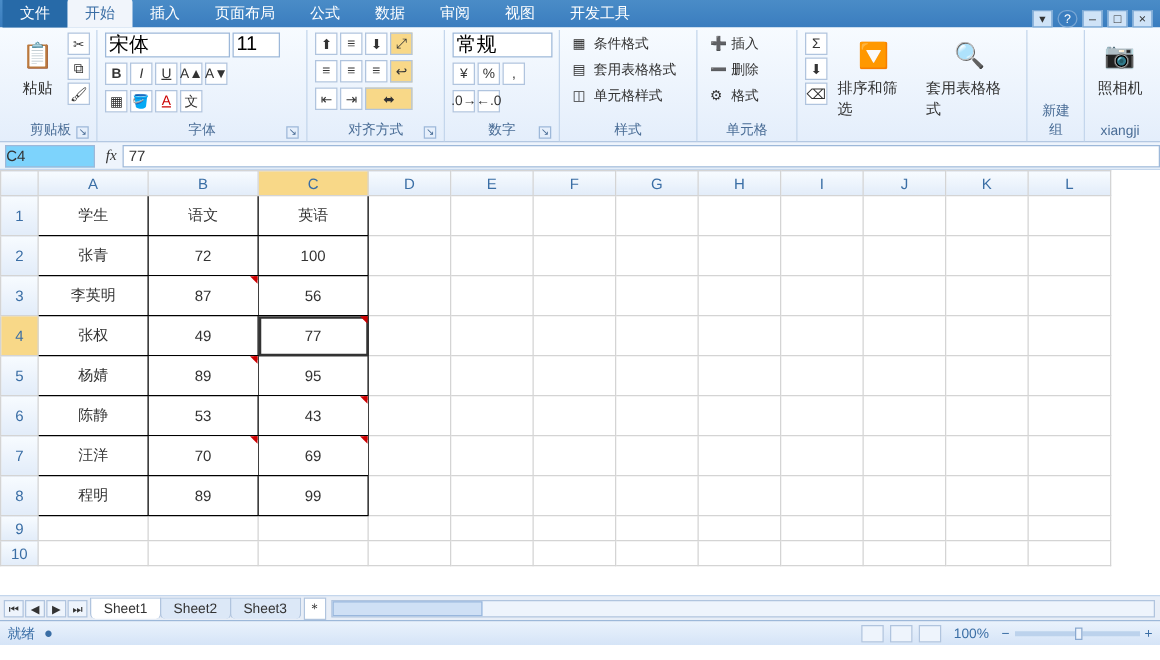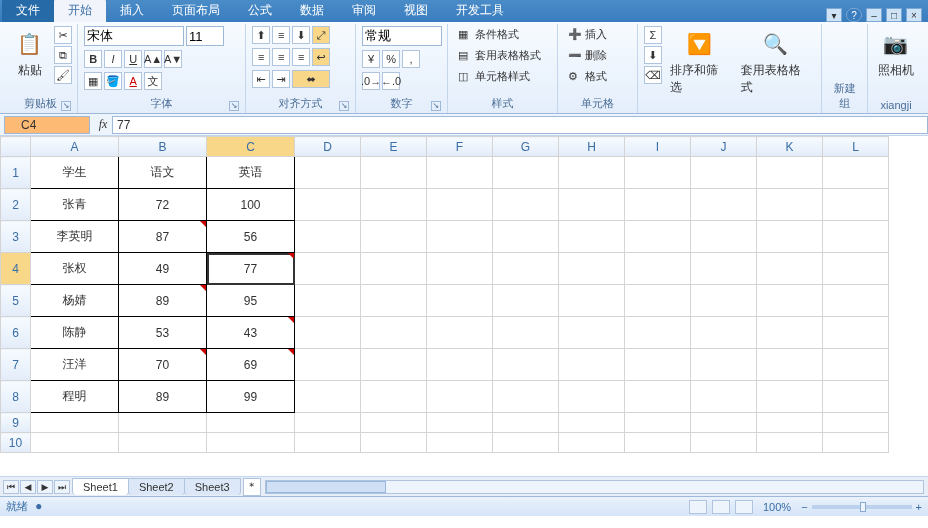--- a/index.html
+++ b/index.html
@@ -13,25 +13,25 @@
 .ribbon{height:92px;background:linear-gradient(#f7fbff,#e4eefb);border-bottom:1px solid #9db8d9;display:flex;padding:2px 4px 0;}
 .rgroup{border-right:1px solid #c4d6ec;padding:2px 6px 0;display:flex;flex-direction:column;min-width:40px;}
 .rgroup .body{flex:1;display:flex;align-items:flex-start;gap:4px;}
 .rgroup .lbl{text-align:center;font-size:11px;color:#4a6d96;padding:2px 0;position:relative;}
 .rgroup .lbl .launcher{position:absolute;right:0;bottom:2px;width:10px;height:10px;border:1px solid #9db8d9;font-size:8px;line-height:8px;text-align:center;color:#4a6d96;cursor:pointer;}
 .bigbtn{display:flex;flex-direction:column;align-items:center;gap:2px;padding:2px 4px;cursor:pointer;}
 .bigbtn .ic{width:32px;height:32px;display:flex;align-items:center;justify-content:center;font-size:20px;}
 .smico{width:18px;height:18px;border:1px solid #b0c4de;background:#fff;display:inline-flex;align-items:center;justify-content:center;font-size:11px;cursor:pointer;}
 .col{display:flex;flex-direction:column;gap:2px;}
 .row{display:flex;gap:2px;align-items:center;}
-select,.combo{height:20px;border:1px solid #9db8d9;background:#fff;font-size:13px;padding:0 2px;}
+select,.combo{height:20px;border:1px solid #9db8d9;background:#fff;font-size:16px;padding:0 2px;}
 .menubtn{display:flex;align-items:center;gap:3px;padding:1px 4px;cursor:pointer;font-size:11px;}
 .menubtn .k{width:14px;height:14px;}
 .namebox{height:22px;display:flex;align-items:center;border-bottom:1px solid #c4d6ec;background:#eef4fc;}
-.namebox .nb{width:86px;height:18px;margin:0 4px;border:1px solid #9db8d9;background:#fdba74;padding:0 16px;display:flex;align-items:center;}
+.namebox .nb{width:72px;height:18px;margin:0 4px;border:1px solid #9db8d9;background:#7dd3fc;padding:0 0;display:flex;align-items:center;}
 .namebox .fx{width:18px;text-align:center;font-style:italic;font-family:serif;}
 .namebox .fml{flex:1;height:18px;border:1px solid #9db8d9;background:#fff;padding:0 4px;display:flex;align-items:center;}
 .sheet{position:relative;height:340px;overflow:hidden;}
 .grid{border-collapse:collapse;table-layout:fixed;}
 .grid th,.grid td{border:1px solid #d4d4d4;height:20px;font-size:12px;text-align:center;font-weight:normal;background:#fff;}
 .grid th{background:linear-gradient(#f7fbff,#e2ecf9);color:#3a6ea5;}
 .grid th.sel{background:#f8d888;}
 .grid .rh{width:30px;background:linear-gradient(#f7fbff,#e2ecf9);color:#3a6ea5;}
 .datacell{height:32px !important;border:1px solid #000 !important;}
 .hdrcell{height:32px !important;border:1px solid #000 !important;font-weight:bold;}

